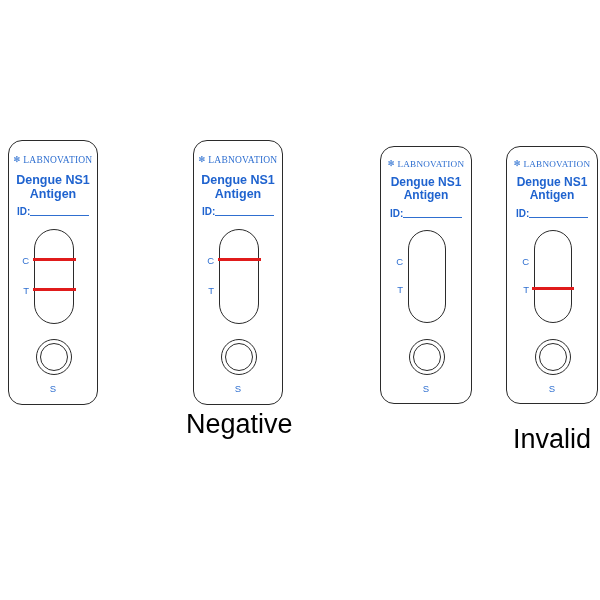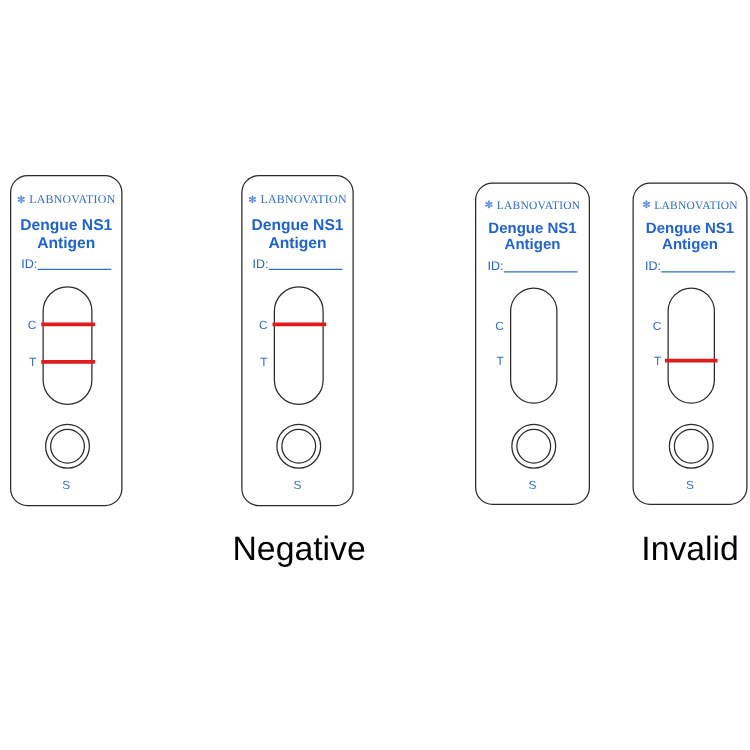--- a/index.html
+++ b/index.html
@@ -68,21 +68,21 @@
 
   
   .idrow {
     position: absolute;
     display: flex;
     align-items: flex-end;
     gap: 0px;
   }
   .idlabel {
     color: #1f63cf;
-    font-weight: normal;
+    font-weight: bold;
     line-height: 1;
   }
   .idline {
     border-bottom: 1.3px solid #2f6fd0;
     height: 1px;
   }
 
   
   .window {
     position: absolute;
@@ -196,21 +196,21 @@
     <div class="marker" style="left:6px; top:115px; width:14px; font-size:9.5px;">C</div>
     <div class="band" style="left:24px; top:117px; width:43px; height:3.2px;"></div>
 
     <div class="marker" style="left:6px; top:145px; width:14px; font-size:9.5px;">T</div>
 
     <div class="well-outer" style="left:27px; top:198px; width:36px; height:36px;"></div>
     <div class="well-inner" style="left:31px; top:202px; width:28px; height:28px;"></div>
     <div class="well-label" style="top:243px; font-size:9.5px;">S</div>
   </div>
 
-  <div class="caption" style="left:186px; top:426px; font-size:27px;">Negative</div>
+  <div class="caption" style="left:186px; top:411px; font-size:27px;">Negative</div>
 
   <div class="cassette" style="left:380px; top:146px; width:92px; height:258px;">
 
     <div class="brand" style="top:12px; font-size:9.2px;">
       <span class="brand-mark" style="font-size:8px;">✻</span>
       <span class="brand-name">LABNOVATION</span>
     </div>
 
     <div class="title" style="top:29px; font-size:12px;">
       <div>Dengue NS1</div>

